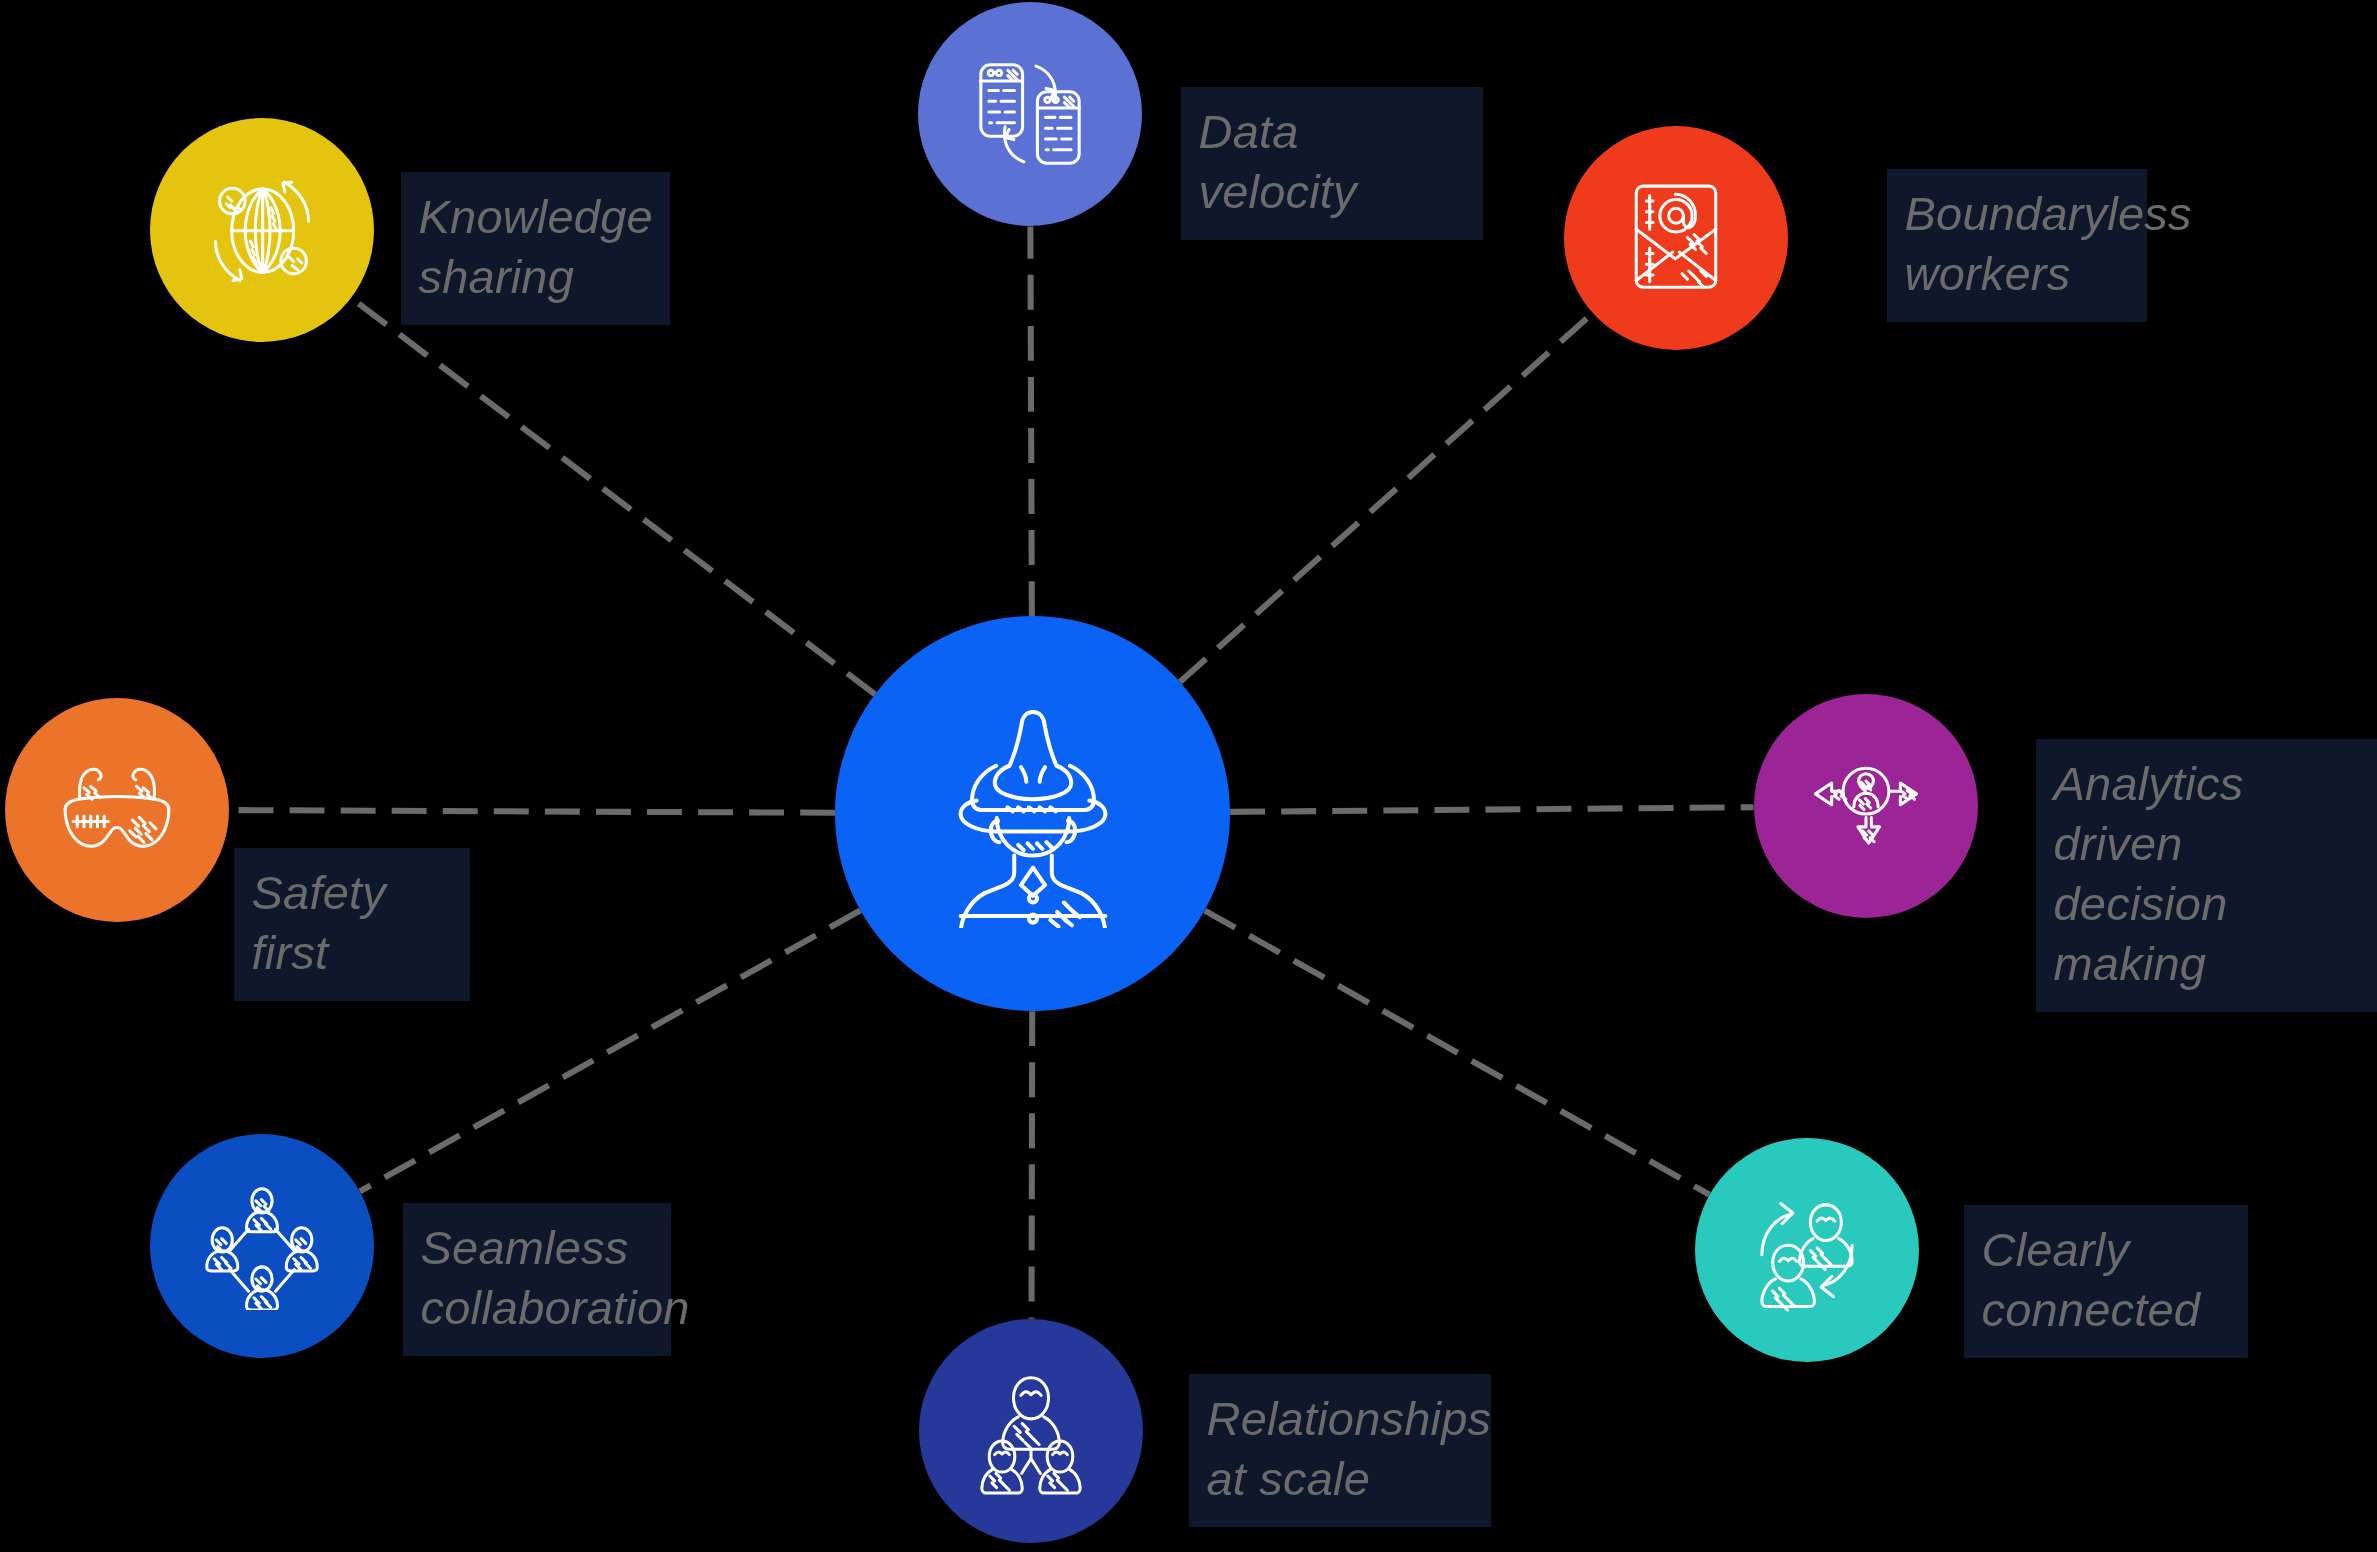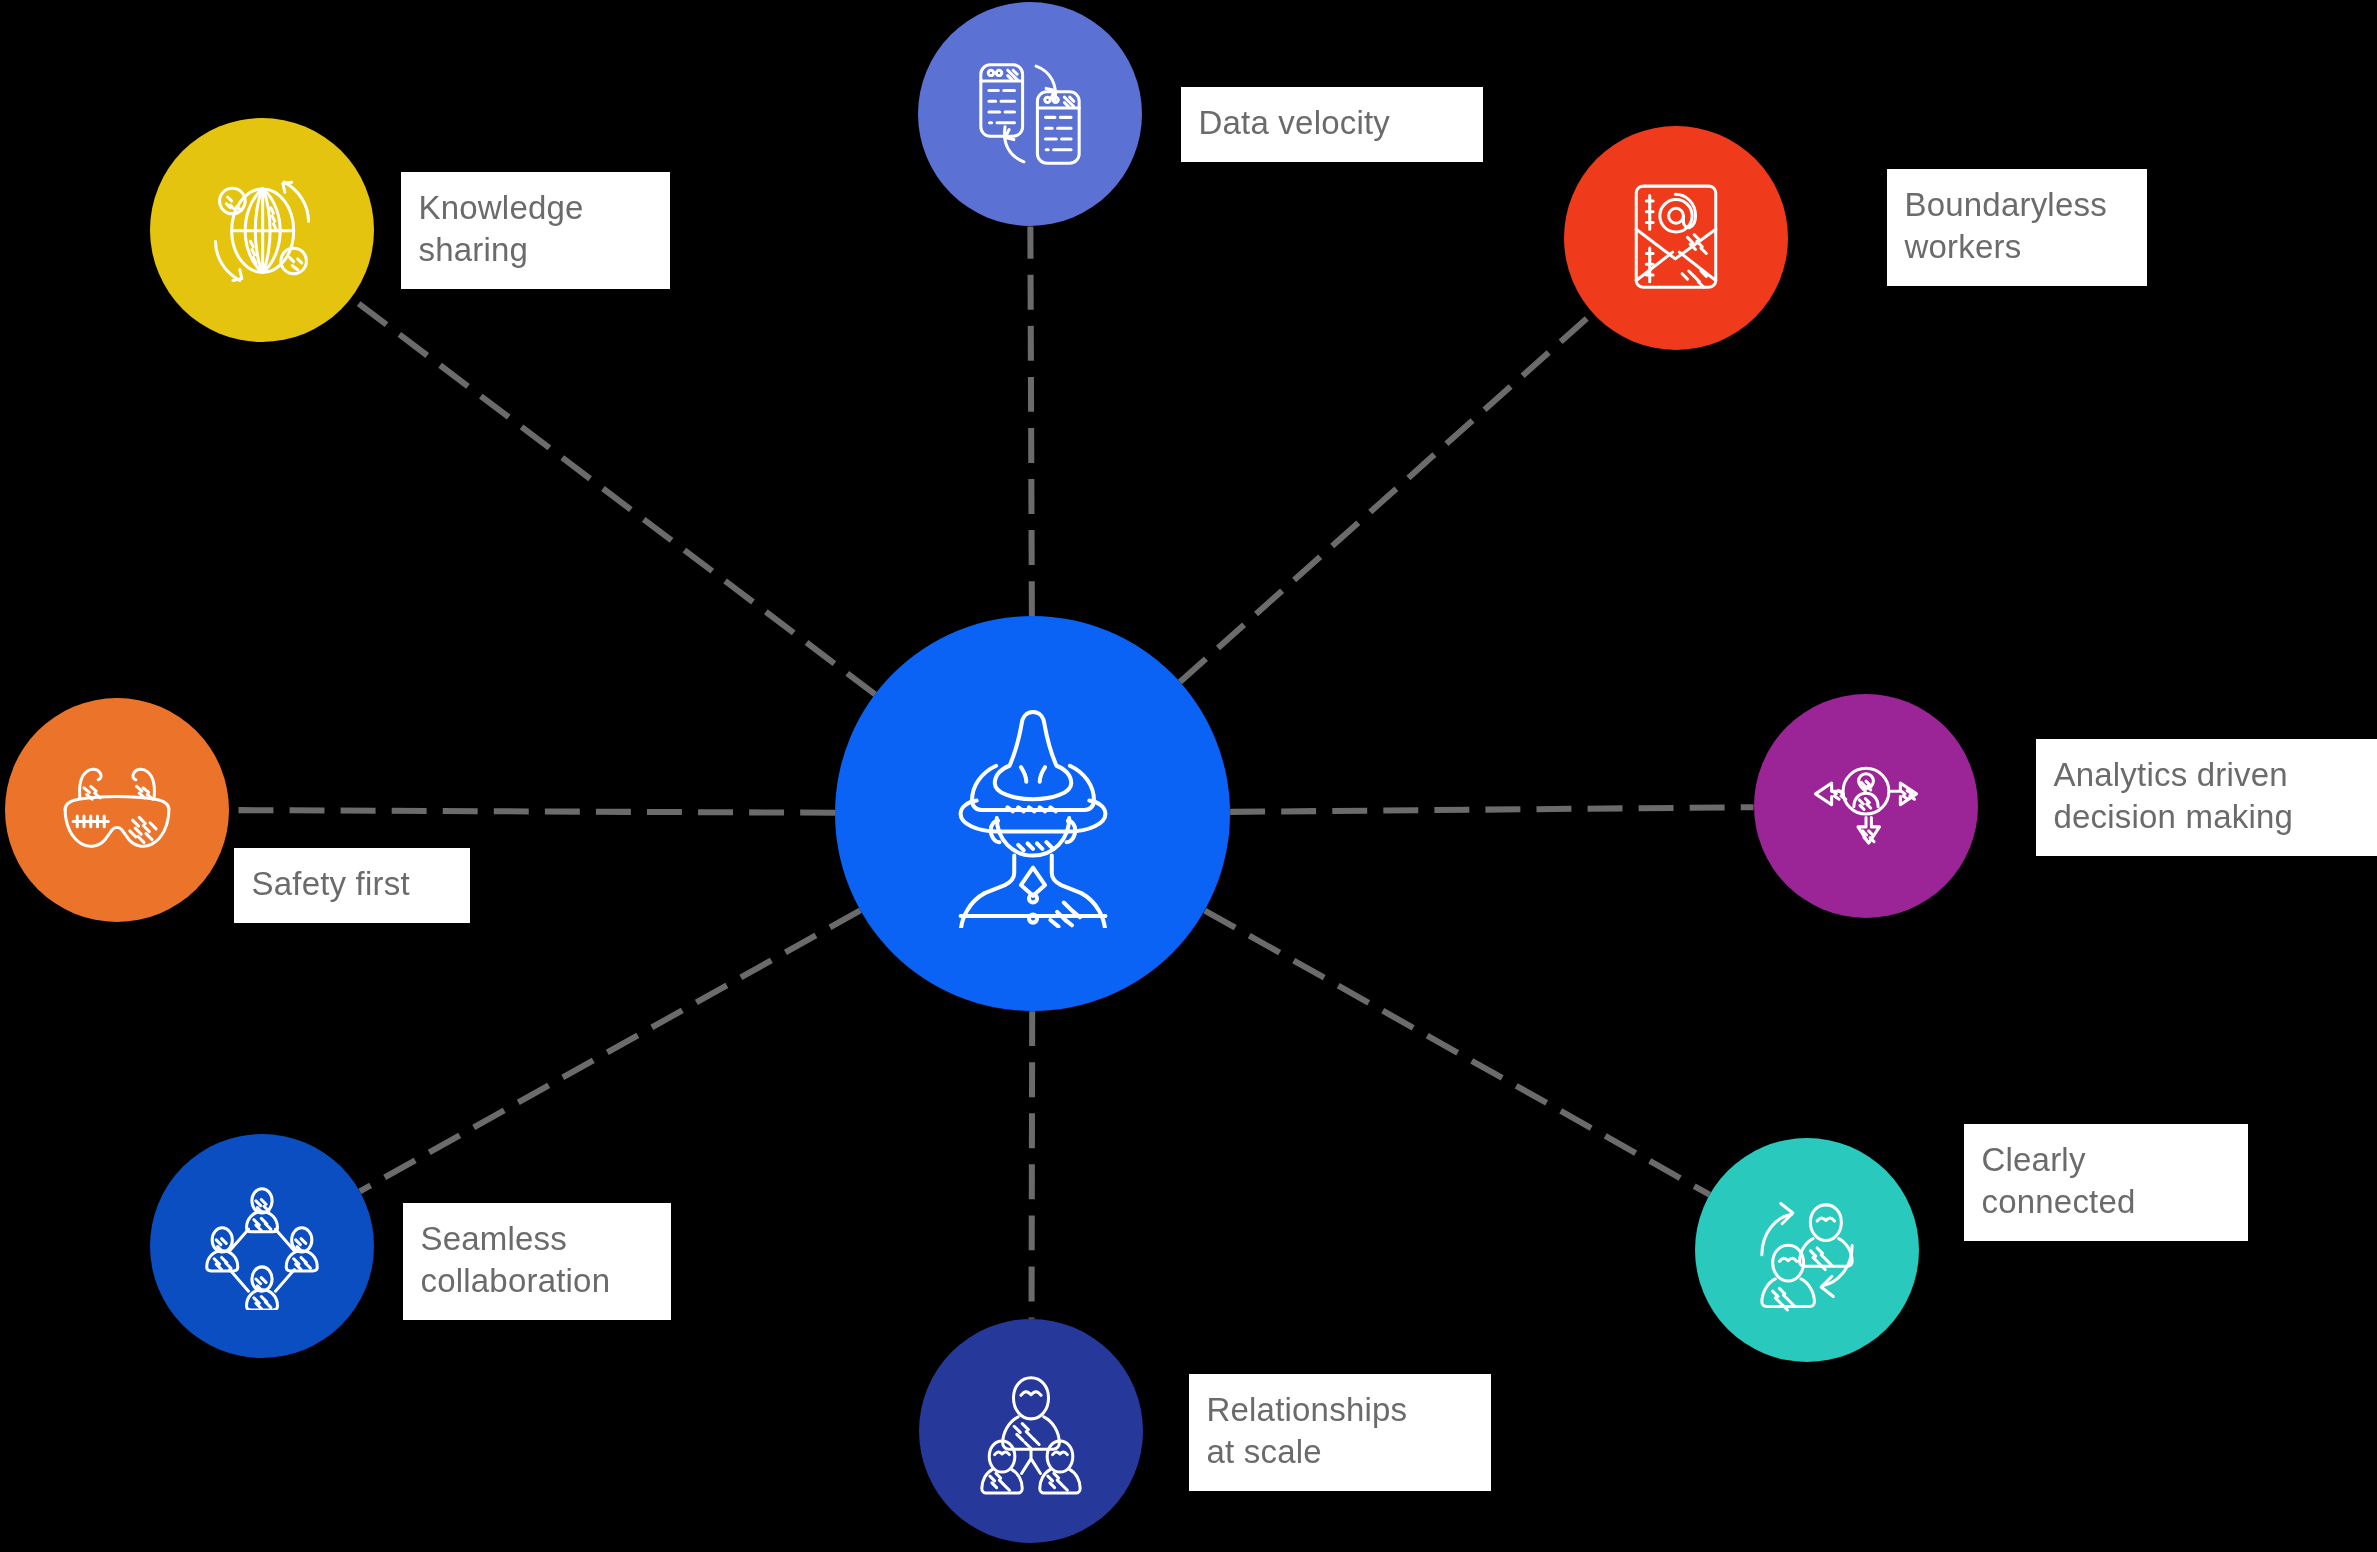--- a/index.html
+++ b/index.html
@@ -33,30 +33,31 @@
   .node svg { display: block; }
   .hub {
     position: absolute;
     border-radius: 50%;
     display: flex;
     align-items: center;
     justify-content: center;
   }
   .label {
     position: absolute;
-    background: #ffffff;
+    background: #0f172a;
     color: #6b6b6b;
     font-family: "Liberation Sans", "DejaVu Sans", sans-serif;
-    font-size: 33px;
+    font-size: 47px;
     line-height: 1.28;
     letter-spacing: 0.2px;
     padding: 15px 17.5px 17.5px 17.5px;
     box-sizing: border-box;
     white-space: pre-line;
     font-weight: 400;
+    font-style: italic;
   }
 </style>
 </head>
 <body>
 
 <div id="stage">
 
   <svg id="edges" viewBox="0 0 3538 2310" xmlns="http://www.w3.org/2000/svg">
       <line x1="1302.5625226329191" y1="1033.5878549654522" x2="523.1668663955868" y2="443.77492592098463" stroke="#6b6b6b" stroke-width="9" stroke-dasharray="52 24"></line>
       <line x1="1535.8703253423876" y1="917.0021703563648" x2="1533.6416859449703" y2="336.9987671785275" stroke="#6b6b6b" stroke-width="9" stroke-dasharray="52 24"></line>
@@ -250,21 +251,21 @@
     </svg>
   </div>
 
   <div class="label" id="label-knowledge-sharing" style="left: 401px; top: 172px; width: 269px; min-height: 116px;">Knowledge
 sharing</div>
   <div class="label" id="label-data-velocity" style="left: 1181px; top: 87px; width: 302px; min-height: 67px;">Data velocity</div>
   <div class="label" id="label-boundaryless-workers" style="left: 1887px; top: 169px; width: 260px; min-height: 116px;">Boundaryless
 workers</div>
   <div class="label" id="label-analytics-driven-decision-making" style="left: 2036px; top: 739px; width: 349px; min-height: 116px;">Analytics driven
 decision making</div>
-  <div class="label" id="label-clearly-connected" style="left: 1964px; top: 1124px; width: 284px; min-height: 116px;">Clearly
+  <div class="label" id="label-clearly-connected" style="left: 1964px; top: 1205px; width: 284px; min-height: 116px;">Clearly
 connected</div>
   <div class="label" id="label-relationships-at-scale" style="left: 1189px; top: 1374px; width: 302px; min-height: 116px;">Relationships
 at scale</div>
   <div class="label" id="label-seamless-collaboration" style="left: 403px; top: 1189px; width: 268px; min-height: 116px; margin-top: 14px;">Seamless
 collaboration</div>
   <div class="label" id="label-safety-first" style="left: 234px; top: 848px; width: 236px; min-height: 67px;">Safety first</div>
 
 </div>
 
 

